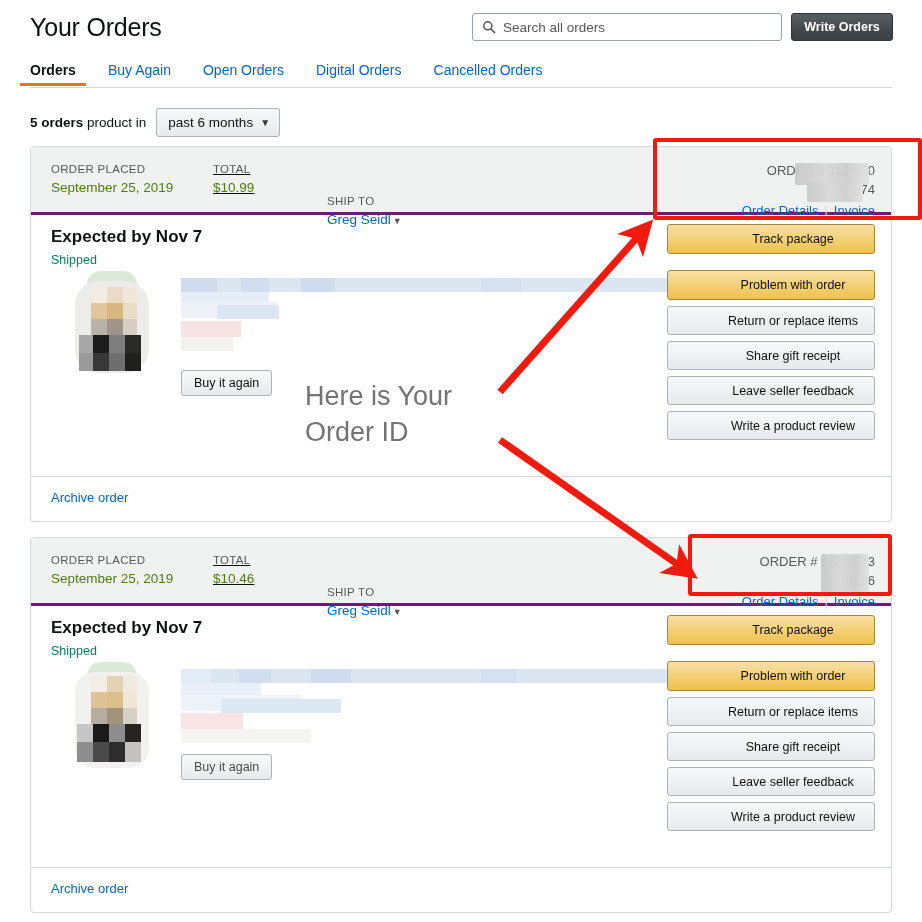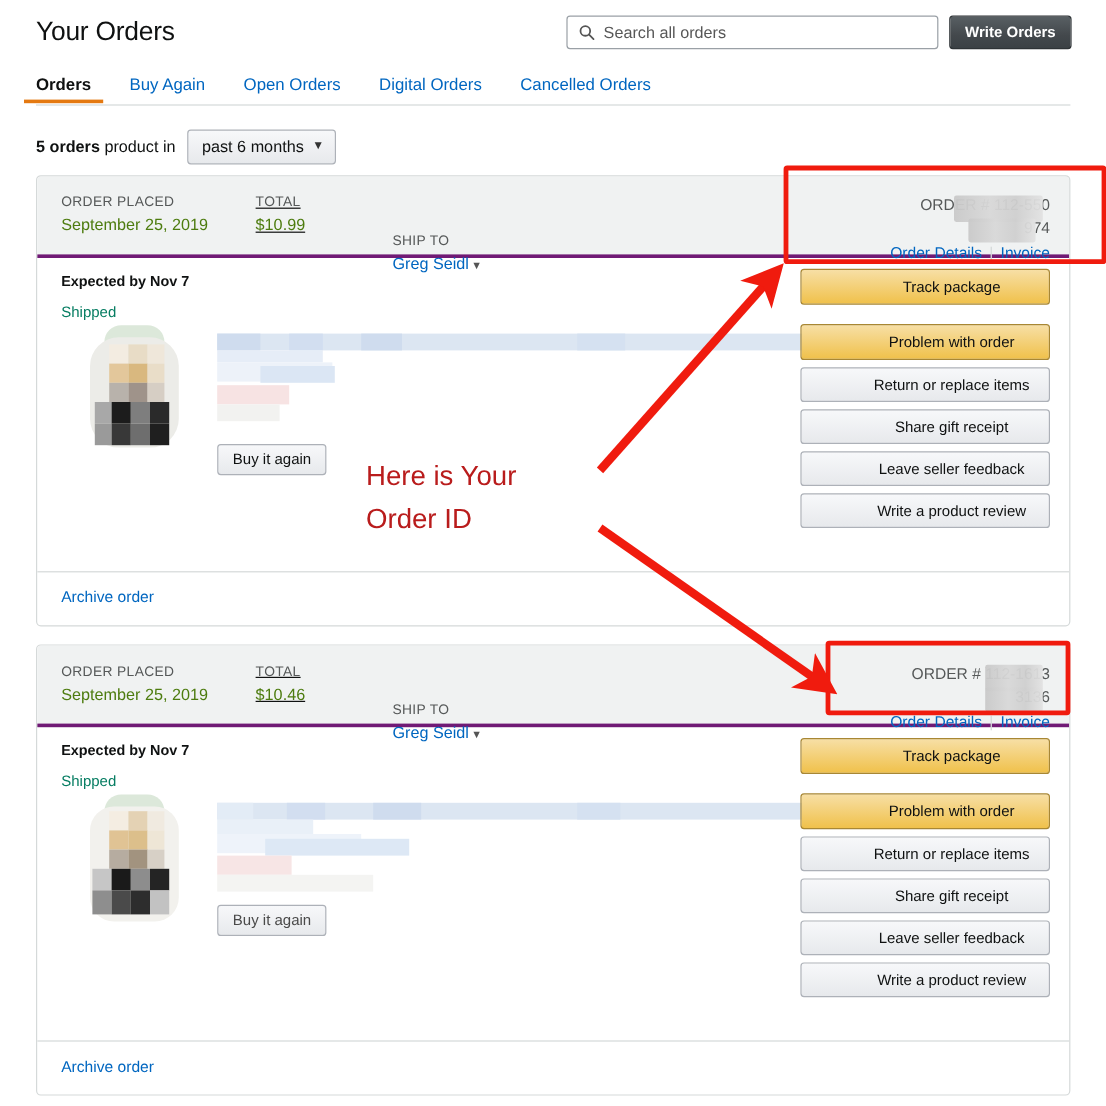--- a/index.html
+++ b/index.html
@@ -12,21 +12,21 @@
     overflow: hidden;
   }
   .page { position: relative; width: 922px; height: 922px; }
 
   
   .header-row {
     position: absolute; left: 0; top: 0; width: 922px; height: 60px;
   }
   .page-title {
     position: absolute; left: 30px; top: 13px;
-    font-size: 22px; font-weight: 400; color: #0f1111;
+    font-size: 25px; font-weight: 400; color: #0f1111;
     letter-spacing: -0.2px;
   }
   .search-wrap {
     position: absolute; left: 472px; top: 13px;
     width: 310px; height: 28px;
     border: 1px solid #9aa0a6; border-radius: 3px;
     background: #ffffff;
     display: flex; align-items: center;
   }
   .search-icon {
@@ -136,21 +136,21 @@
   .redact {
     position: absolute;
     background: linear-gradient(90deg,#c9c9c9 0%, #d8d8d8 40%, #cfcfcf 70%, #e2e2e2 100%);
     border-radius: 2px; opacity: 0.95;
   }
 
   
   .card-body { position: relative; }
   .ship-title {
     position: absolute; left: 20px; top: 12px;
-    font-size: 12px; font-weight: bold; color: #0f1111;
+    font-size: 17px; font-weight: bold; color: #0f1111;
   }
   .ship-status {
     position: absolute; left: 20px; top: 38px;
     font-size: 12.5px; color: #067d62;
   }
 
   
   .thumb {
     position: absolute; left: 38px; top: 56px;
     width: 86px; height: 104px;
@@ -203,22 +203,22 @@
   .archive-link {
     margin-left: 20px; font-size: 13px; color: #0066c0; cursor: pointer;
   }
 
   
   .anno-box {
     position: absolute; border: 4px solid #f01b0e; border-radius: 3px;
     pointer-events: none;
   }
   .anno-text {
-    position: absolute; color: #b91c1c;
-    font-size: 23px; line-height: 36px; font-family: "Liberation Sans", sans-serif;
+    position: absolute; color: #737373;
+    font-size: 27px; line-height: 36px; font-family: "Liberation Sans", sans-serif;
     white-space: pre-line;
   }
   .anno-svg { position: absolute; left: 0; top: 0; width: 922px; height: 922px; pointer-events: none; }
 </style>
 </head>
 <body>
 
 <div class="page">
 
   <div class="header-row">

